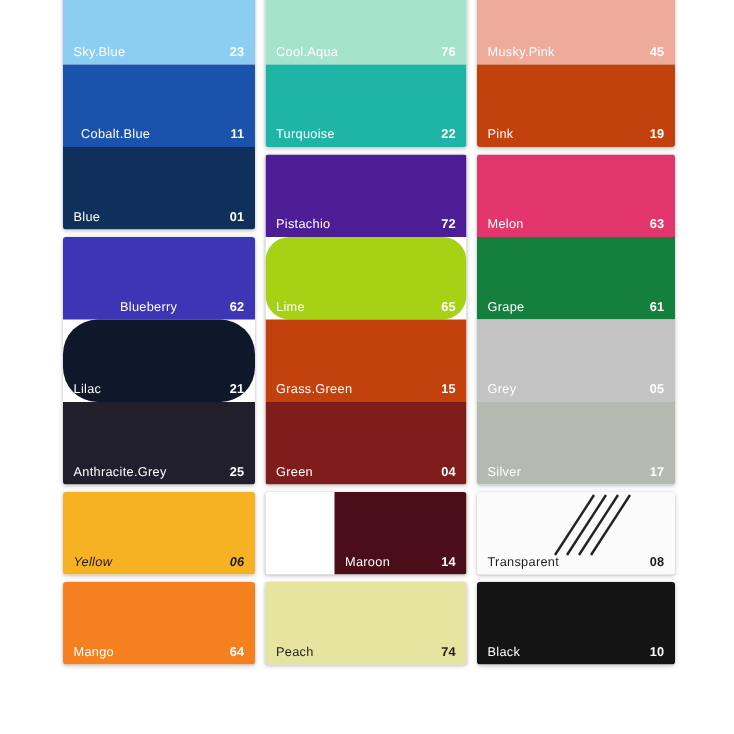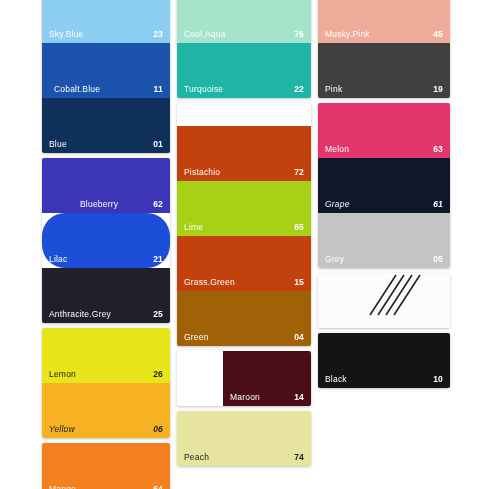--- a/index.html
+++ b/index.html
@@ -120,40 +120,34 @@
             </div>
           </div>
         </div>
         <div class="card">
           <div class="swatch txt-light" style="background: rgb(60, 53, 181); padding-left: 38px;">
             <div class="swatch-inner">
               <span class="swatch-name">Blueberry</span>
               <span class="swatch-code">62</span>
             </div>
           </div>
-          <div class="swatch txt-light" style="background: #1d4ed8; border-radius: 23px;">
+          <div class="swatch txt-light" style="background: #0f172a; border-radius: 23px;">
             <div class="swatch-inner">
               <span class="swatch-name">Lilac</span>
               <span class="swatch-code">21</span>
             </div>
           </div>
           <div class="swatch txt-light" style="background: rgb(34, 31, 44);">
             <div class="swatch-inner">
               <span class="swatch-name">Anthracite.Grey</span>
               <span class="swatch-code">25</span>
             </div>
           </div>
         </div>
         <div class="card">
-          <div class="swatch txt-dark" style="background: rgb(233, 229, 27);">
-            <div class="swatch-inner">
-              <span class="swatch-name">Lemon</span>
-              <span class="swatch-code">26</span>
-            </div>
-          </div>
           <div class="swatch txt-dark" style="background: rgb(246, 178, 35); font-style: italic;">
             <div class="swatch-inner">
               <span class="swatch-name">Yellow</span>
               <span class="swatch-code">06</span>
             </div>
           </div>
         </div>
         <div class="card">
           <div class="swatch txt-light" style="background: rgb(245, 128, 32);">
             <div class="swatch-inner">
@@ -172,39 +166,39 @@
             </div>
           </div>
           <div class="swatch txt-light" style="background: rgb(30, 181, 166);">
             <div class="swatch-inner">
               <span class="swatch-name">Turquoise</span>
               <span class="swatch-code">22</span>
             </div>
           </div>
         </div>
         <div class="card">
-          <div class="swatch txt-light" style="background: #c2410c; margin-top: 23px;">
+          <div class="swatch txt-light" style="background: #4c1d95;">
             <div class="swatch-inner">
               <span class="swatch-name">Pistachio</span>
               <span class="swatch-code">72</span>
             </div>
           </div>
-          <div class="swatch txt-light" style="background: rgb(166, 209, 21);">
+          <div class="swatch txt-light" style="background: rgb(166, 209, 21); border-radius: 16px;">
             <div class="swatch-inner">
               <span class="swatch-name">Lime</span>
               <span class="swatch-code">65</span>
             </div>
           </div>
           <div class="swatch txt-light" style="background: #c2410c;">
             <div class="swatch-inner">
               <span class="swatch-name">Grass.Green</span>
               <span class="swatch-code">15</span>
             </div>
           </div>
-          <div class="swatch txt-light" style="background: #a16207;">
+          <div class="swatch txt-light" style="background: #7f1d1d;">
             <div class="swatch-inner">
               <span class="swatch-name">Green</span>
               <span class="swatch-code">04</span>
             </div>
           </div>
         </div>
         <div class="card">
           <div class="swatch txt-light" style="background: rgb(75, 13, 24); margin-left: 46px;">
             <div class="swatch-inner">
               <span class="swatch-name">Maroon</span>
@@ -222,55 +216,65 @@
         </div>
       </div>
       <div class="column col-right">
         <div class="card">
           <div class="swatch txt-light" style="background: rgb(238, 171, 154);">
             <div class="swatch-inner">
               <span class="swatch-name">Musky.Pink</span>
               <span class="swatch-code">45</span>
             </div>
           </div>
-          <div class="swatch txt-light" style="background: #404040;">
+          <div class="swatch txt-light" style="background: #c2410c;">
             <div class="swatch-inner">
               <span class="swatch-name">Pink</span>
               <span class="swatch-code">19</span>
             </div>
           </div>
         </div>
         <div class="card">
           <div class="swatch txt-light" style="background: rgb(225, 53, 108);">
             <div class="swatch-inner">
               <span class="swatch-name">Melon</span>
               <span class="swatch-code">63</span>
             </div>
           </div>
-          <div class="swatch txt-light" style="background: #0f172a; font-style: italic;">
+          <div class="swatch txt-light" style="background: #15803d;">
             <div class="swatch-inner">
               <span class="swatch-name">Grape</span>
               <span class="swatch-code">61</span>
             </div>
           </div>
           <div class="swatch txt-light" style="background: rgb(196, 196, 196);">
             <div class="swatch-inner">
               <span class="swatch-name">Grey</span>
               <span class="swatch-code">05</span>
+            </div>
+          </div>
+          <div class="swatch txt-light" style="background: rgb(180, 186, 176);">
+            <div class="swatch-inner">
+              <span class="swatch-name">Silver</span>
+              <span class="swatch-code">17</span>
             </div>
           </div>
         </div>
         <div class="card">
           <div class="swatch txt-dark" style="background: rgb(251, 251, 251);">
             <svg class="hatch" viewBox="0 0 132 55" preserveAspectRatio="none">
               <line x1="52" y1="42" x2="78" y2="2"></line>
               <line x1="60" y1="42" x2="86" y2="2"></line>
               <line x1="68" y1="42" x2="94" y2="2"></line>
               <line x1="76" y1="42" x2="102" y2="2"></line>
             </svg>
+            <div class="swatch-inner">
+              <span class="swatch-name">Transparent</span>
+              <span class="swatch-code">08</span>
+            </div>
           </div>
         </div>
         <div class="card">
           <div class="swatch txt-light" style="background: rgb(20, 20, 20);">
             <div class="swatch-inner">
               <span class="swatch-name">Black</span>
               <span class="swatch-code">10</span>
             </div>
           </div>
         </div>

